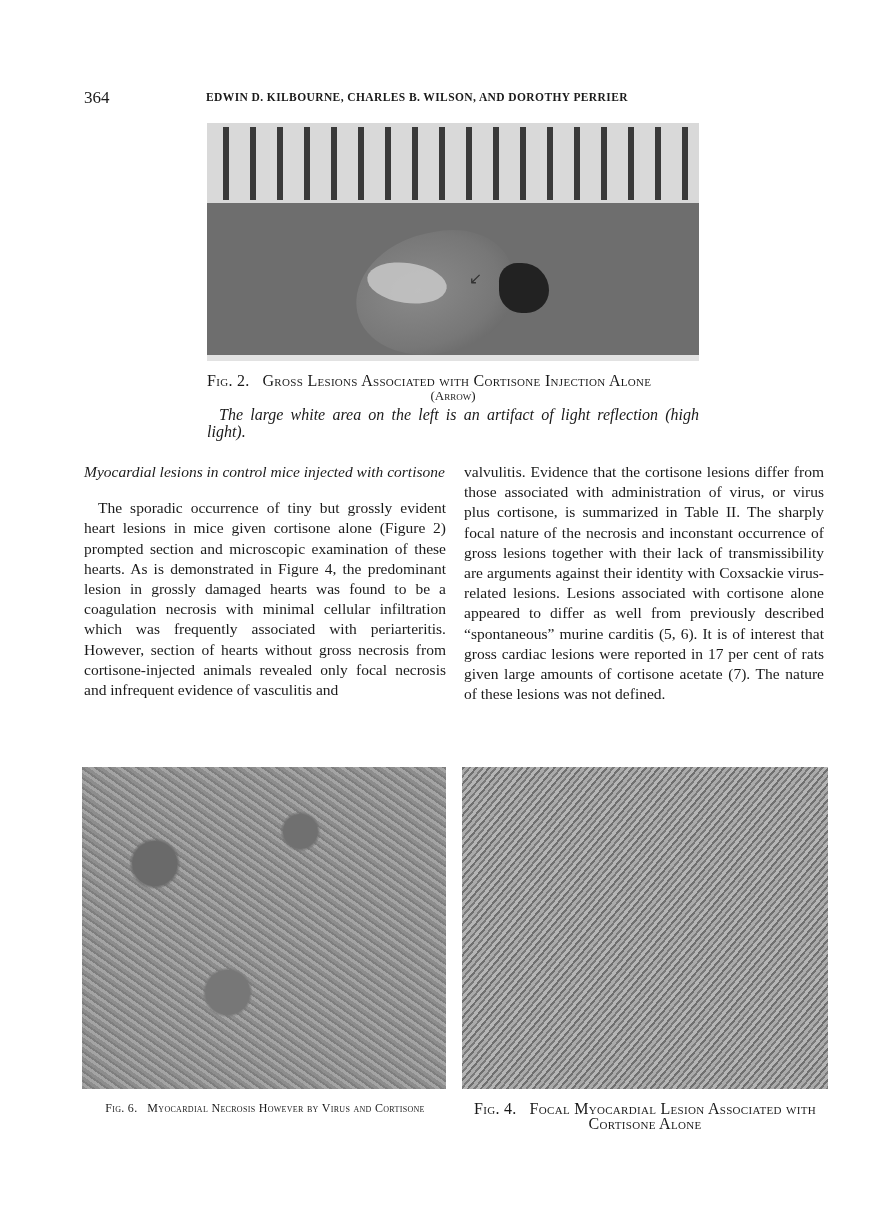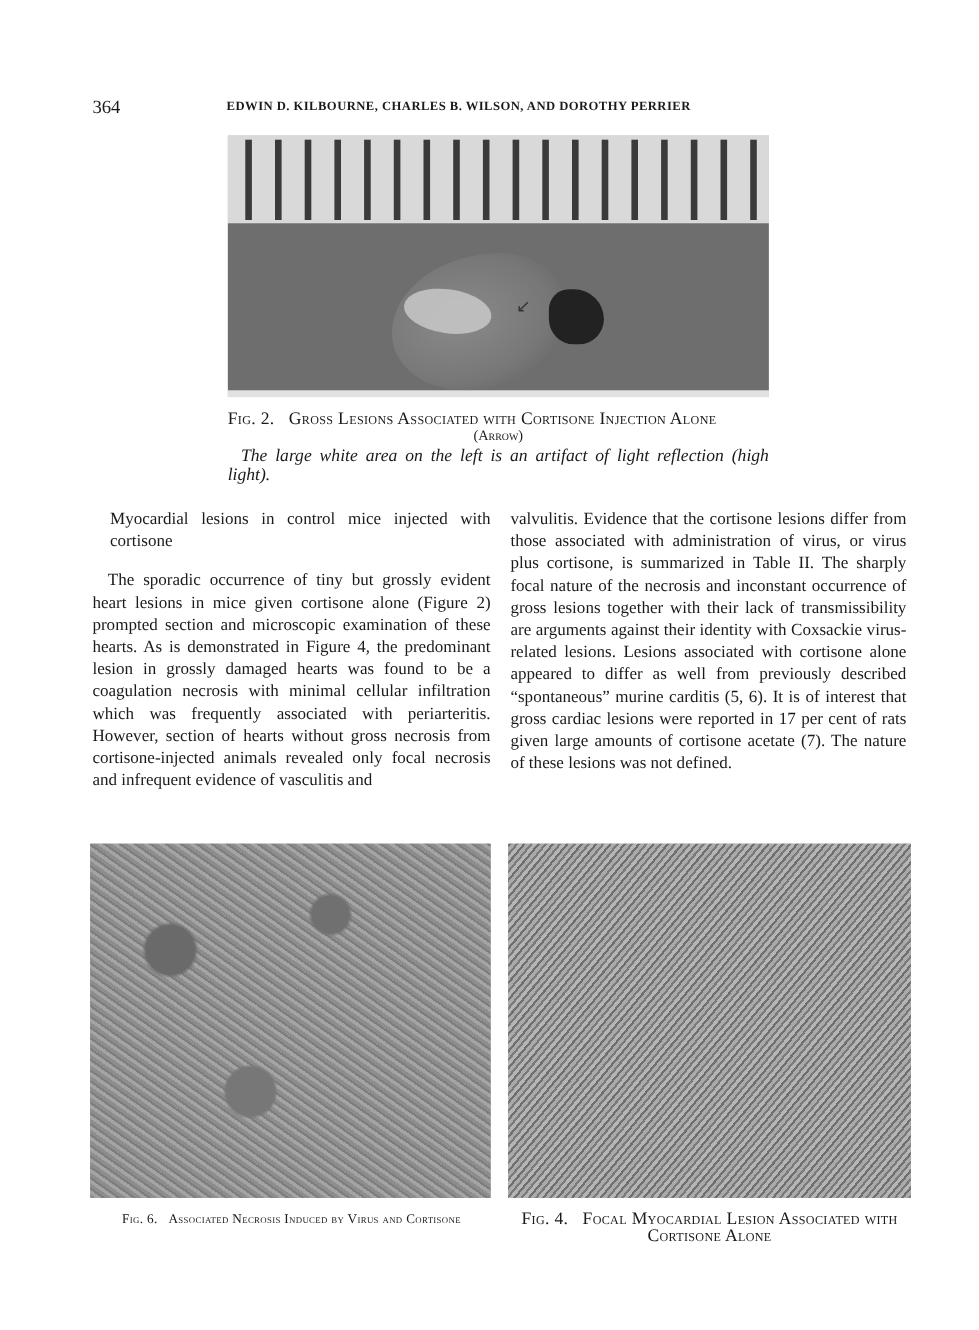--- a/index.html
+++ b/index.html
@@ -21,21 +21,21 @@
   .fig2 .dark { position:absolute; left:292px; top:140px; width:50px; height:50px; background:#222;
                 border-radius:40% 60% 50% 50%; }
   .fig2 .arrow { position:absolute; left:262px; top:146px; font-size:16px; color:#333; font-family:"DejaVu Sans",sans-serif; }
   .caption2-title { left:207px; top:372px; width:492px; text-align:left; font-size:16px; letter-spacing:0.3px; }
   .sc { font-variant:small-caps; }
   .caption2-sub { left:207px; top:388px; width:492px; text-align:center; font-size:13px; }
   .caption2-body { left:207px; top:406px; width:492px; font-size:16px; line-height:17px; text-align:justify; text-indent:12px;font-style:italic; }
   .col { font-size:15.5px; line-height:20.2px; text-align:justify; }
   .left-col { left:84px; top:462px; width:362px; }
   .right-col { left:464px; top:462px; width:360px; }
-  .heading { margin:0 0 16px 16px; }
+  .heading { font-style:italic; margin:0 0 16px 0; }
   .para { margin:0; text-indent:14px; }
   .micro { background:#9a9a9a; overflow:hidden; }
   .micro-a { left:82px; top:767px; width:364px; height:322px;
      background:
        radial-gradient(circle at 20% 30%, #6a6a6a 0 6%, transparent 7%),
        radial-gradient(circle at 60% 20%, #707070 0 5%, transparent 6%),
        radial-gradient(circle at 40% 70%, #777 0 7%, transparent 8%),
        repeating-linear-gradient(35deg, #8d8d8d 0 3px, #a4a4a4 3px 6px, #7e7e7e 6px 8px),
        #999; }
   .micro-b { left:462px; top:767px; width:366px; height:322px;
@@ -94,18 +94,18 @@
 
 <div class="abs col right-col">
   <p class="para" style="text-indent:0">valvulitis. Evidence that the cortisone lesions differ from those associated with administration of virus, or virus plus cortisone, is summarized in Table II. The sharply focal nature of the necrosis and inconstant occurrence of gross lesions together with their lack of transmissibility are arguments against their identity with Coxsackie virus-related lesions. Lesions associated with cortisone alone appeared to differ as well from previously described “spontaneous” murine carditis (5, 6). It is of interest that gross cardiac lesions were reported in 17 per cent of rats given large amounts of cortisone acetate (7). The nature of these lesions was not defined.</p>
 </div>
 
 <div class="abs micro micro-a"></div>
 <div class="abs micro micro-b"></div>
 
 <div class="abs caption3">
   <span class="sc">Fig. 6.</span>&nbsp;&nbsp;
-  <span class="sc">Associated Necrosis Induced by Virus and Cortisone</span>
+  <span class="sc">Myocardial Necrosis However by Virus and Cortisone</span>
 </div>
 <div class="abs caption4">
   <span class="sc">Fig. 4.</span>&nbsp;&nbsp;
   <span class="sc">Focal Myocardial Lesion Associated with Cortisone Alone</span>
 </div>
 
 </body></html>

